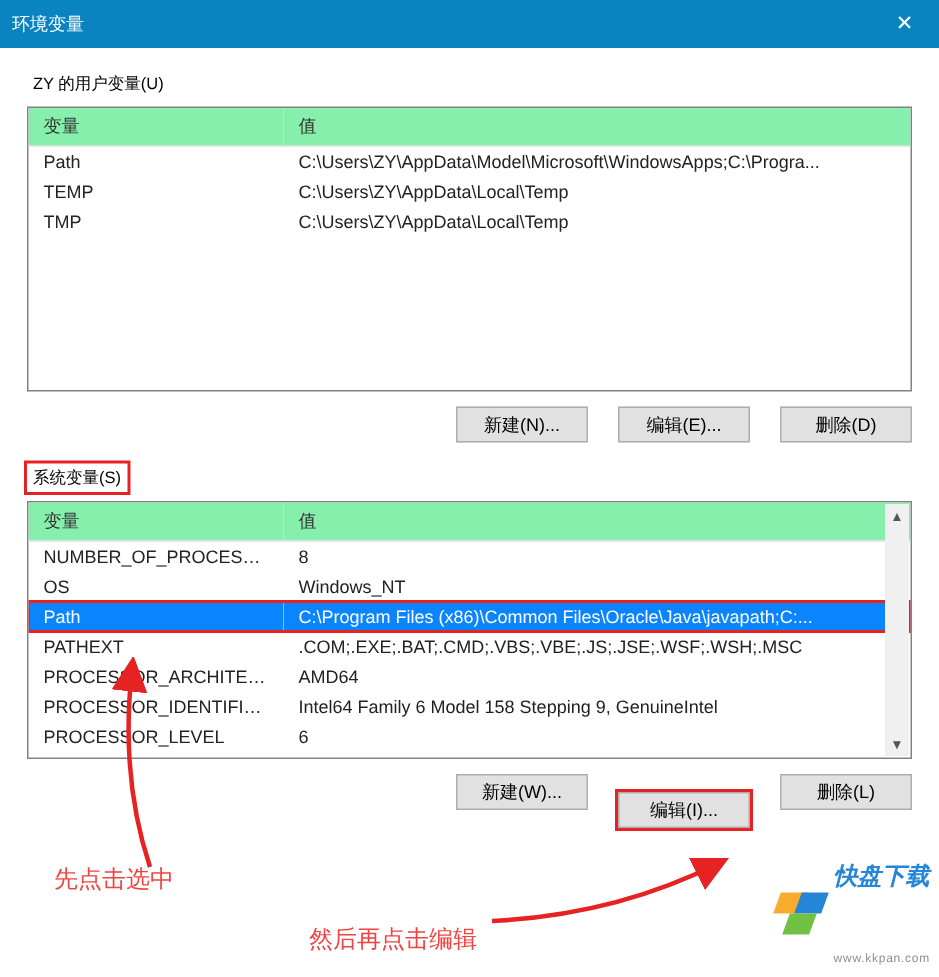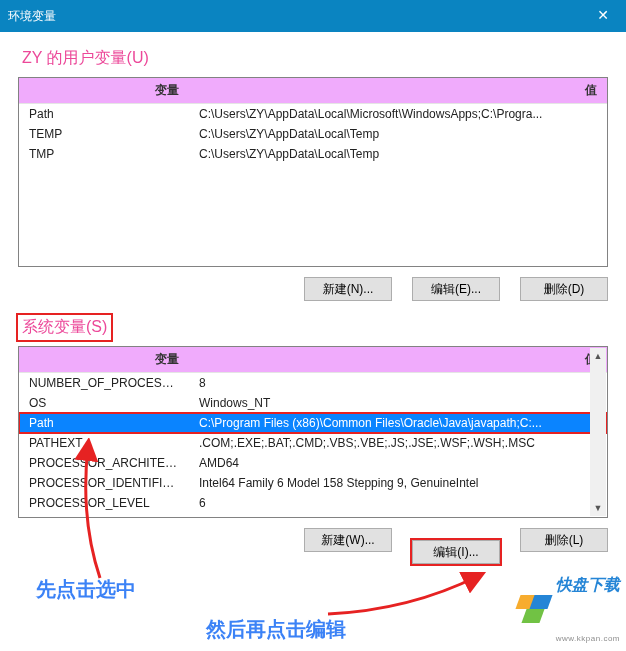--- a/index.html
+++ b/index.html
@@ -27,22 +27,22 @@
     right: 0; top: 0;
     width: 46px; height: 30px;
     display: flex; align-items: center; justify-content: center;
     color: #fff; font-size: 14px;
     cursor: pointer;
   }
   .content {
     padding: 14px 18px 10px 18px;
   }
   .section-label {
-    font-size: 16px;
-    color: #ec4899;
+    font-size: 11px;
+    color: #000000;
     margin-bottom: 6px;
     display: inline-block;
     padding: 2px 4px;
   }
   .section-label.highlight {
     outline: 2px solid #e62222;
     outline-offset: 0;
   }
   .table-wrap {
     border: 1px solid #828282;
@@ -51,24 +51,24 @@
     overflow: hidden;
     position: relative;
   }
   .table-wrap.lower { height: 172px; }
   table {
     width: 100%;
     border-collapse: collapse;
     font-size: 12px;
   }
   thead th {
-    text-align: right;
-    font-weight: bold;
+    text-align: left;
+    font-weight: normal;
     padding: 4px 10px;
-    background: #f0abfc;
+    background: #86efac;
     border-bottom: 1px solid #e5e5e5;
     color: #333;
   }
   thead th:first-child { width: 170px; }
   tbody td {
     padding: 3px 10px;
     color: #222;
     white-space: nowrap;
     overflow: hidden;
     text-overflow: ellipsis;
@@ -117,23 +117,23 @@
   .btn.highlight { outline: 2px solid #e62222; outline-offset: 0; margin-top: 12px; }
   .btn.primary { border: 1px solid #0078d7; background: #e1e1e1; }
   .dialog-btn-row {
     display: flex;
     justify-content: flex-end;
     gap: 8px;
     padding: 8px 18px 14px 0;
   }
   .annotation {
     position: absolute;
-    color: #3b82f6;
-    font-size: 20px;
-    font-weight: bold;
+    color: #ef4444;
+    font-size: 16px;
+    font-weight: normal;
     pointer-events: none;
   }
   .arrow-svg { position: absolute; pointer-events: none; }
   .watermark {
     position: absolute;
     right: 6px; bottom: 8px;
     display: flex; align-items: center;
     gap: 4px;
     opacity: 0.95;
     pointer-events: none;
@@ -169,21 +169,21 @@
       <table>
         <thead>
           <tr>
             <th>变量</th>
             <th>值</th>
           </tr>
         </thead>
         <tbody id="user-body">
             <tr>
               <td>Path</td>
-              <td>C:\Users\ZY\AppData\Local\Microsoft\WindowsApps;C:\Progra...</td>
+              <td>C:\Users\ZY\AppData\Model\Microsoft\WindowsApps;C:\Progra...</td>
             </tr>
             <tr>
               <td>TEMP</td>
               <td>C:\Users\ZY\AppData\Local\Temp</td>
             </tr>
             <tr>
               <td>TMP</td>
               <td>C:\Users\ZY\AppData\Local\Temp</td>
             </tr>
           </tbody>

